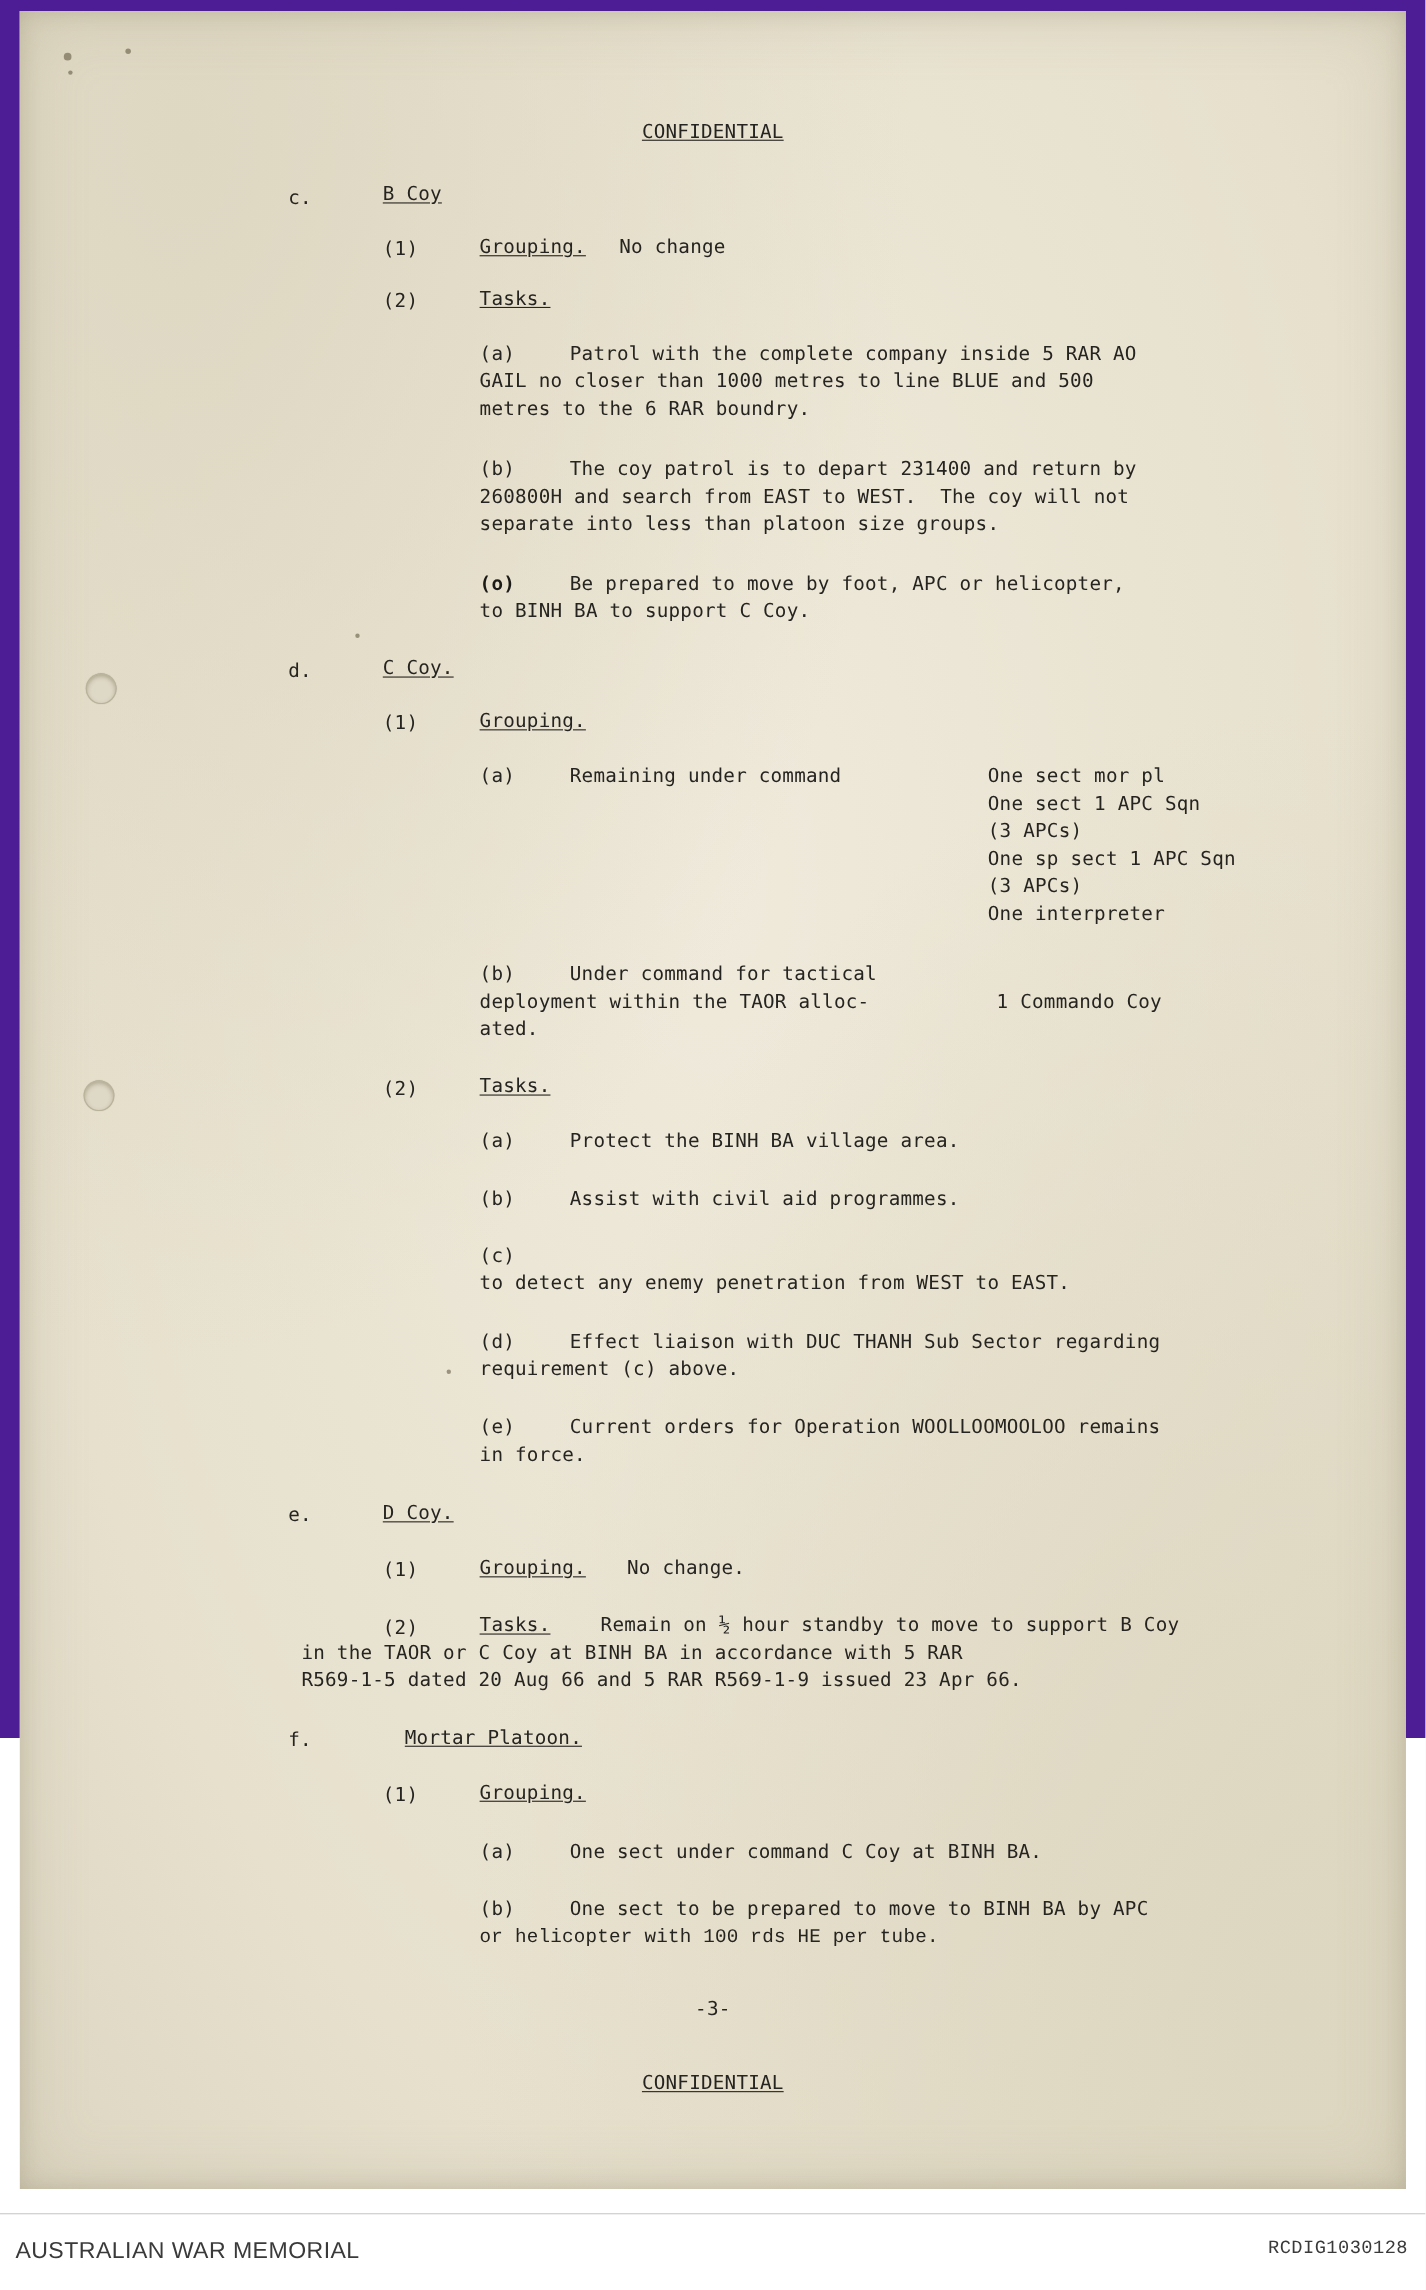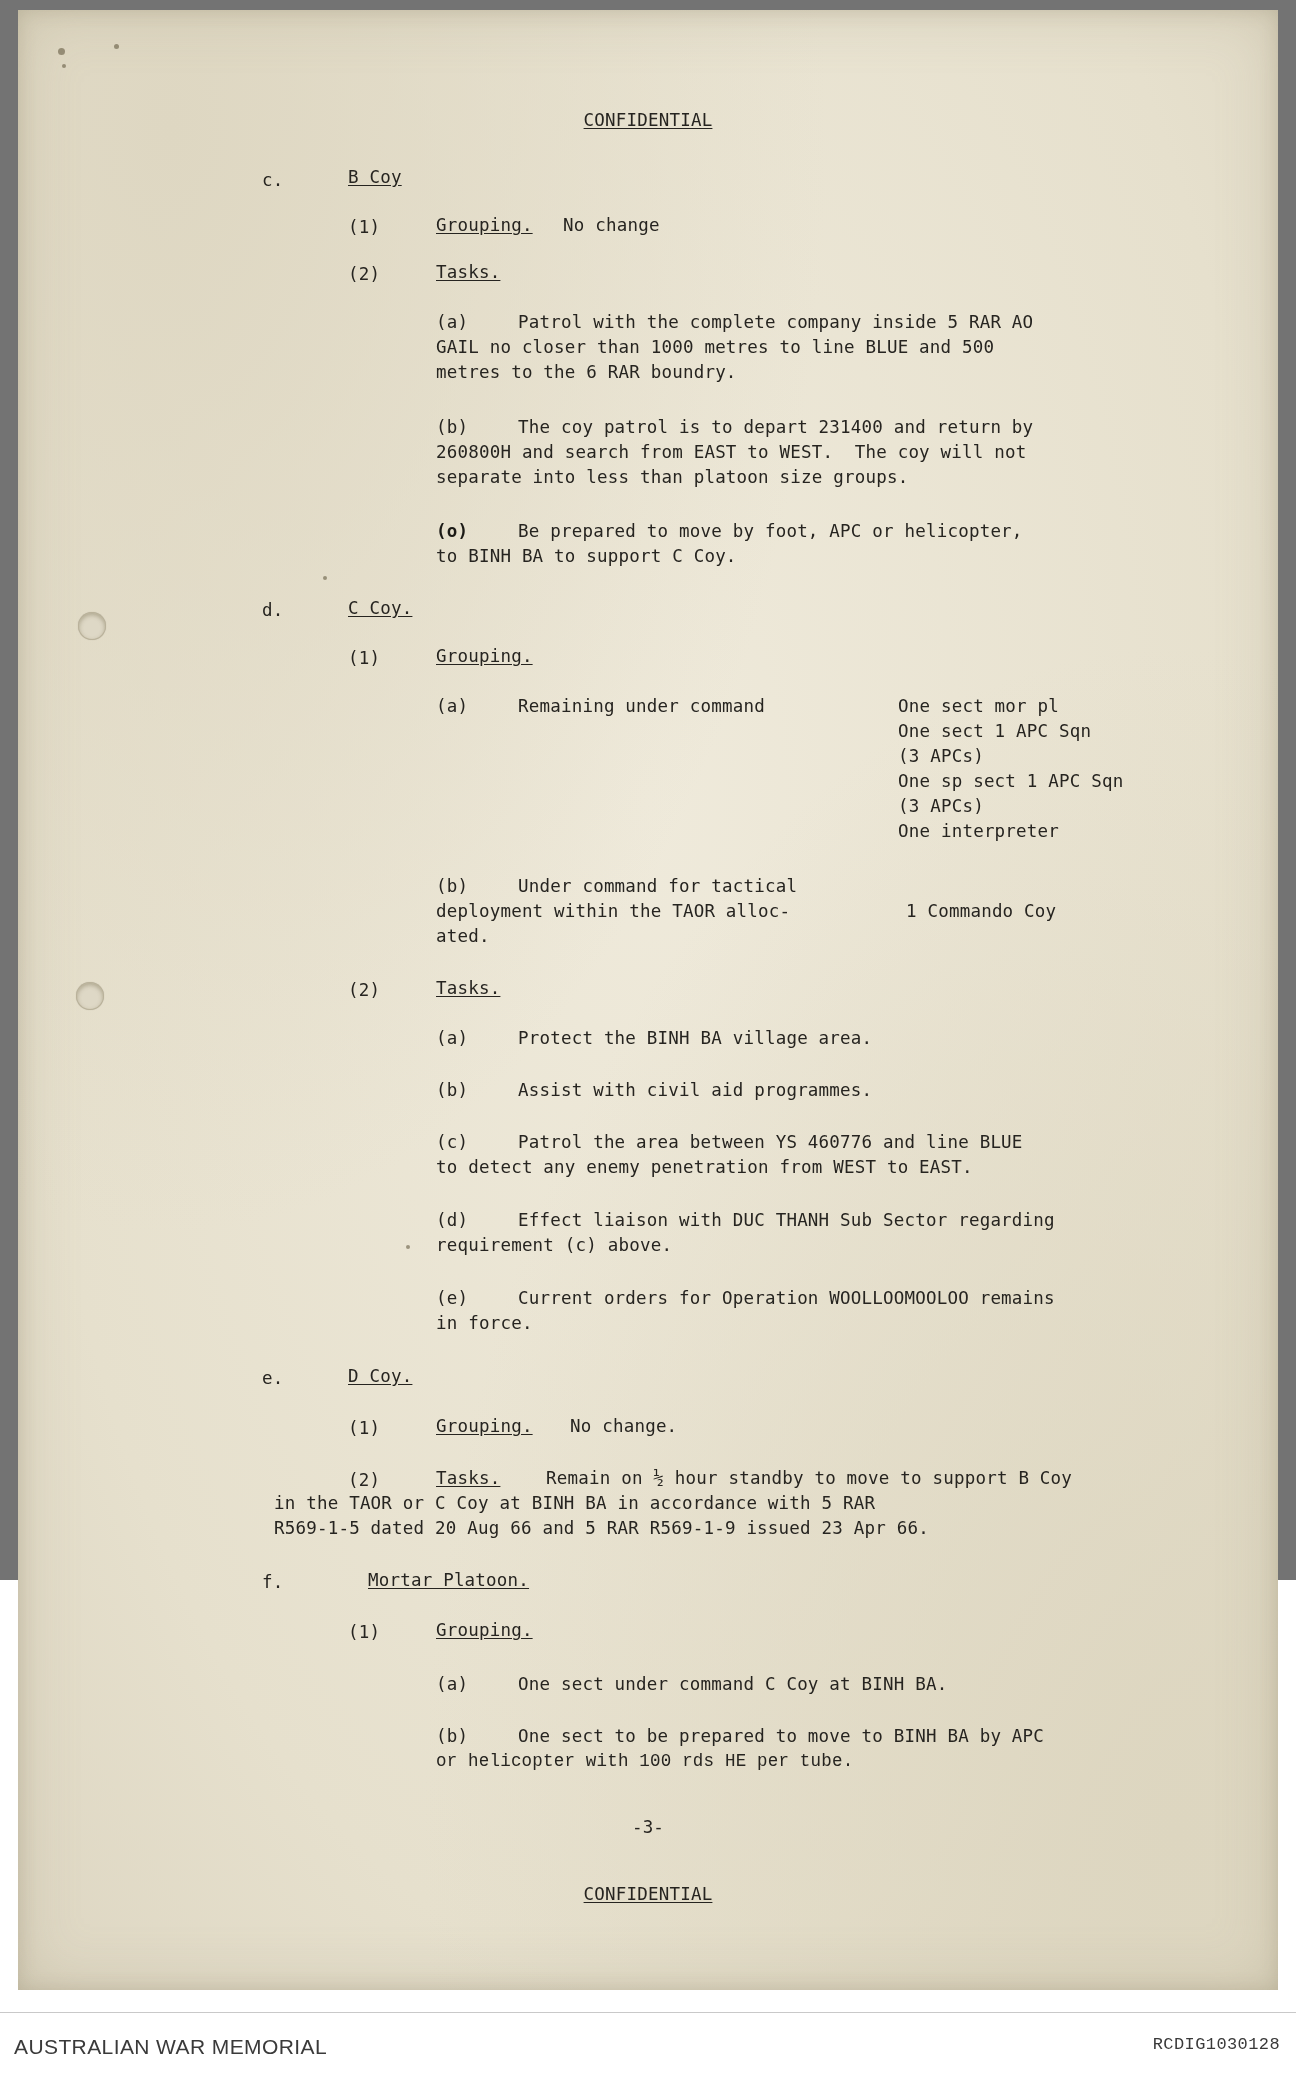--- a/index.html
+++ b/index.html
@@ -12,21 +12,21 @@
     height: 2082px;
     font-family: "DejaVu Sans Mono", monospace;
     position: relative;
     overflow: hidden;
   }
   #page {
     position: absolute;
     left: 0; top: 0;
     width: 1296px;
     height: 1580px;
-    background: #737373;
+    background: #4c1d95;
   }
   
   #paper {
     position: absolute;
     left: 18px;
     top: 10px;
     width: 1260px;
     height: 1980px;
     background: #e9e4d4;
     background-image:
@@ -184,21 +184,20 @@
       <div class="ln" style="left:330px; top:968px;">(2)</div>
       <div class="ln u" style="left:418px; top:966px;">Tasks.</div>
 
       <div class="ln" style="left:418px; top:1016px;">(a)</div>
       <div class="ln" style="left:500px; top:1016px;">Protect the BINH BA village area.</div>
 
       <div class="ln" style="left:418px; top:1068px;">(b)</div>
       <div class="ln" style="left:500px; top:1068px;">Assist with civil aid programmes.</div>
 
       <div class="ln" style="left:418px; top:1120px;">(c)</div>
-      <div class="ln" style="left:500px; top:1120px;">Patrol the area between YS 460776 and line BLUE</div>
       <div class="ln" style="left:418px; top:1145px;">to detect any enemy penetration from WEST to EAST.</div>
 
       <div class="ln" style="left:418px; top:1198px;">(d)</div>
       <div class="ln" style="left:500px; top:1198px;">Effect liaison with DUC THANH Sub Sector regarding</div>
       <div class="ln" style="left:418px; top:1223px;">requirement (c) above.</div>
 
       <div class="ln" style="left:418px; top:1276px;">(e)</div>
       <div class="ln" style="left:500px; top:1276px;">Current orders for Operation WOOLLOOMOOLOO remains</div>
       <div class="ln" style="left:418px; top:1301px;">in force.</div>
 

